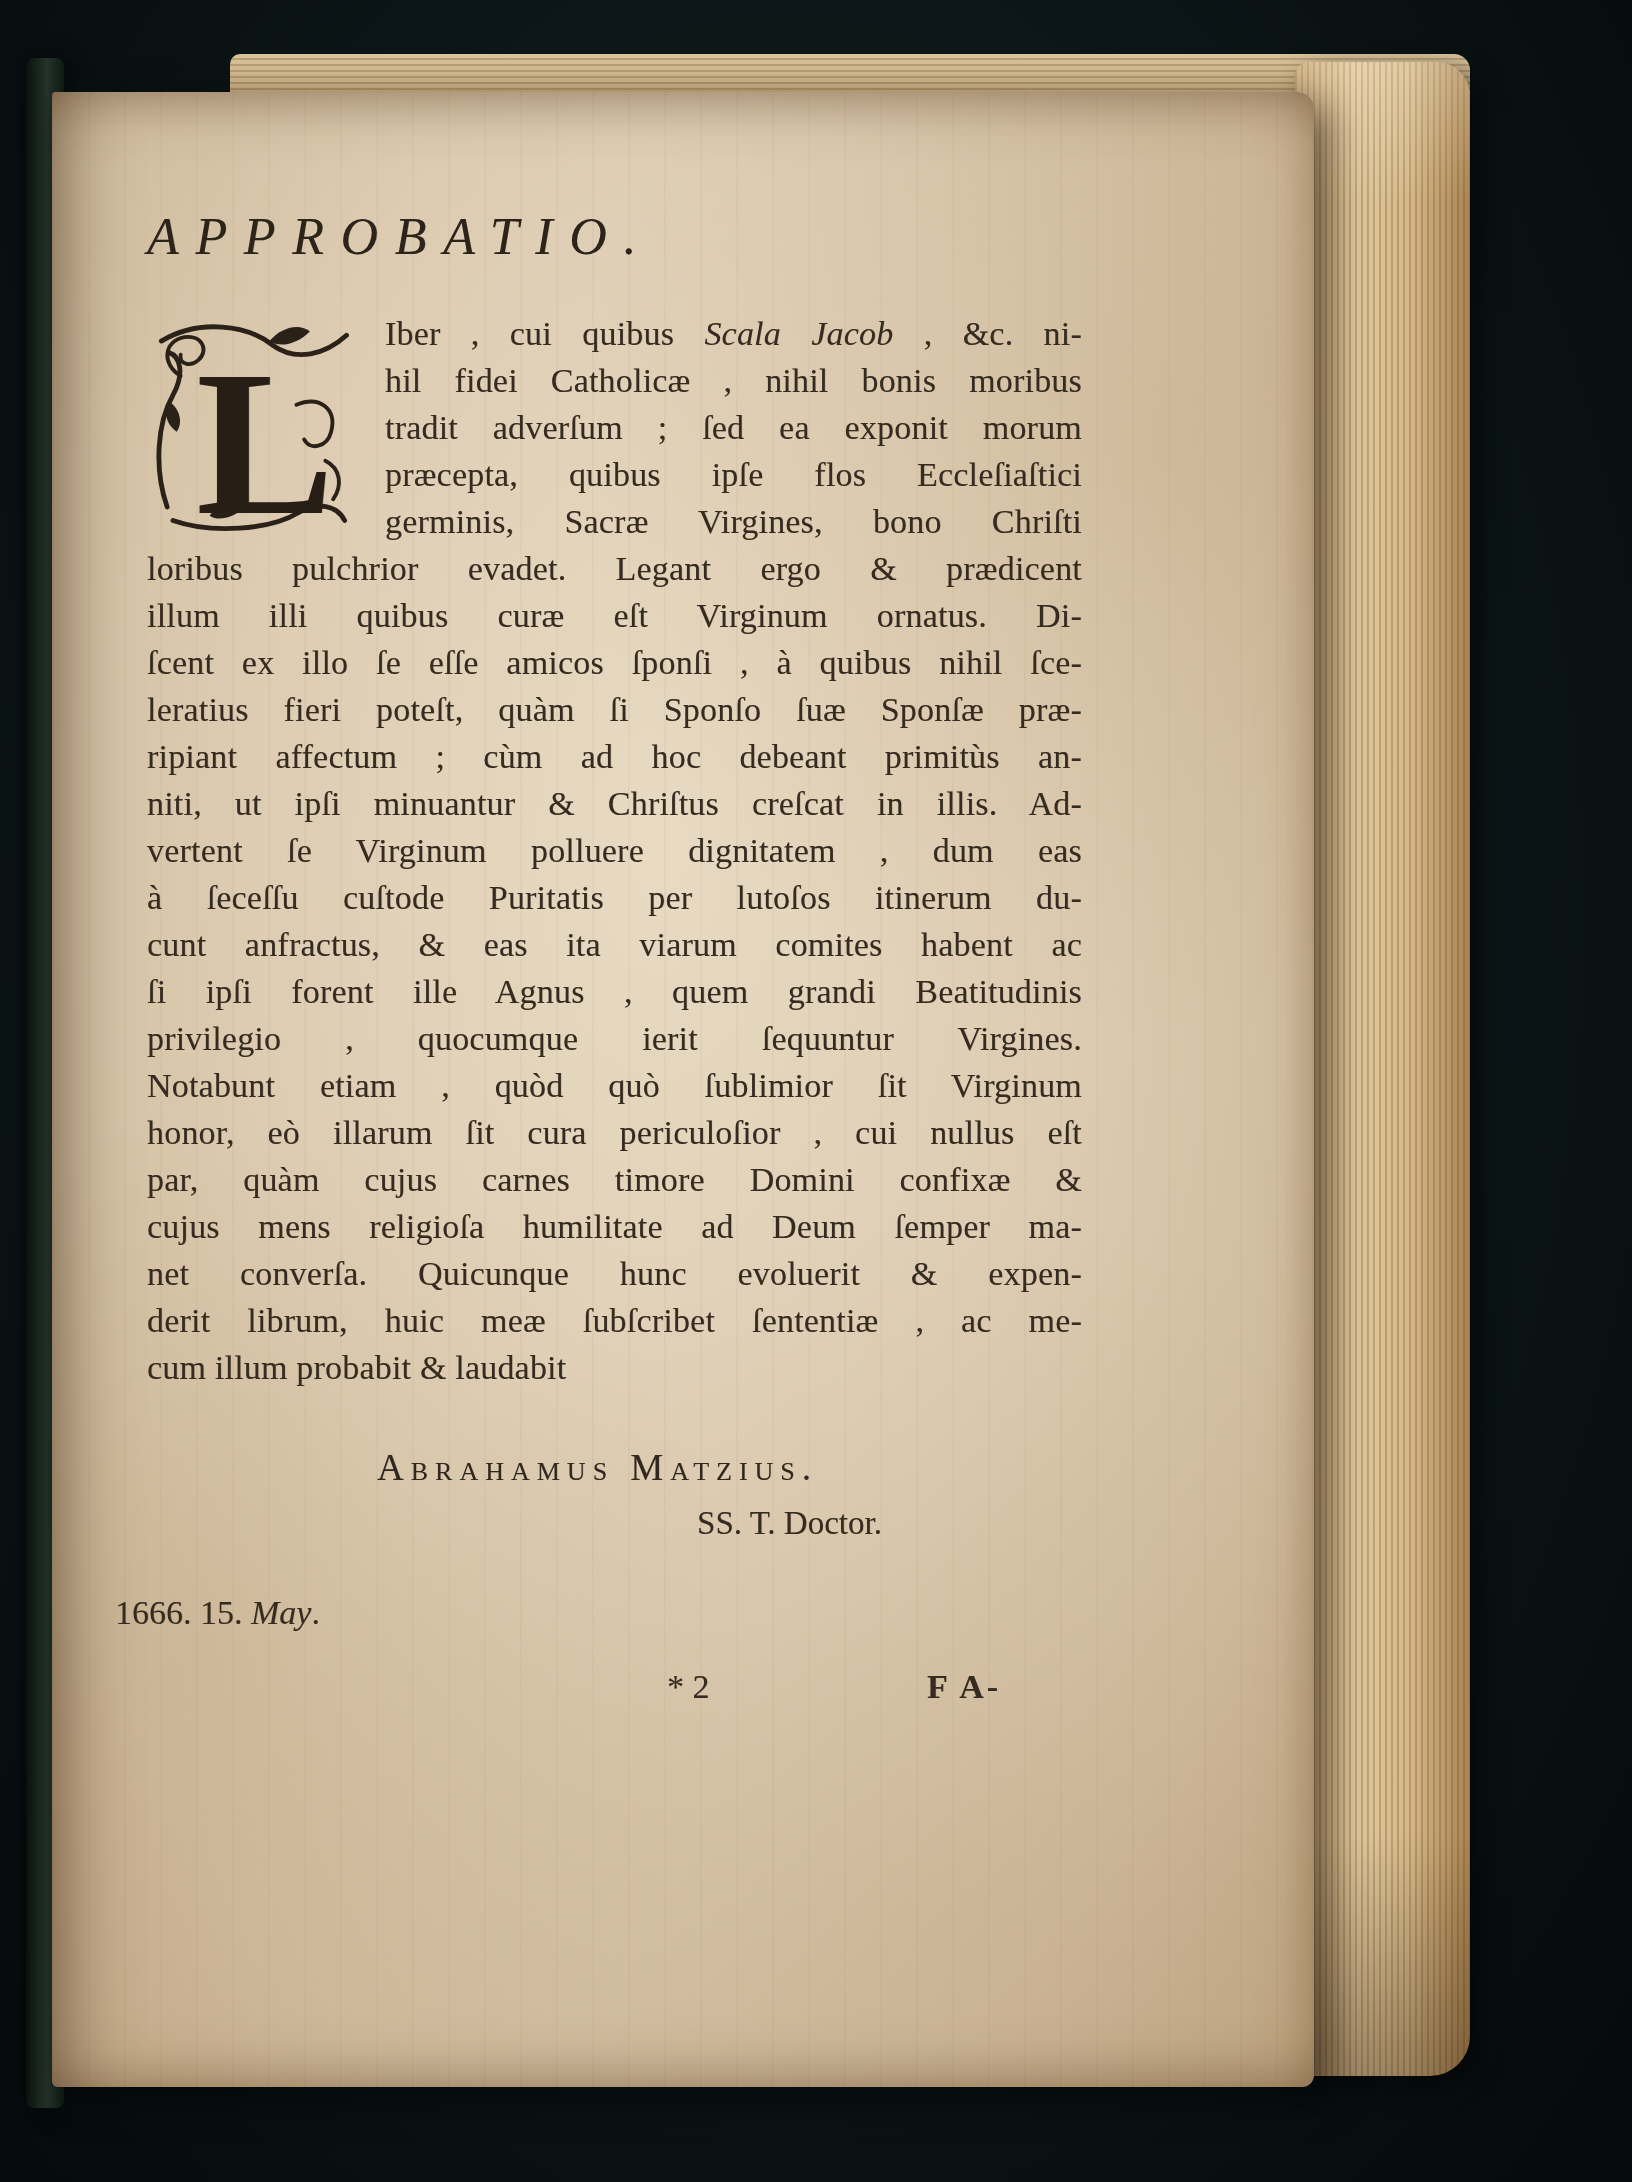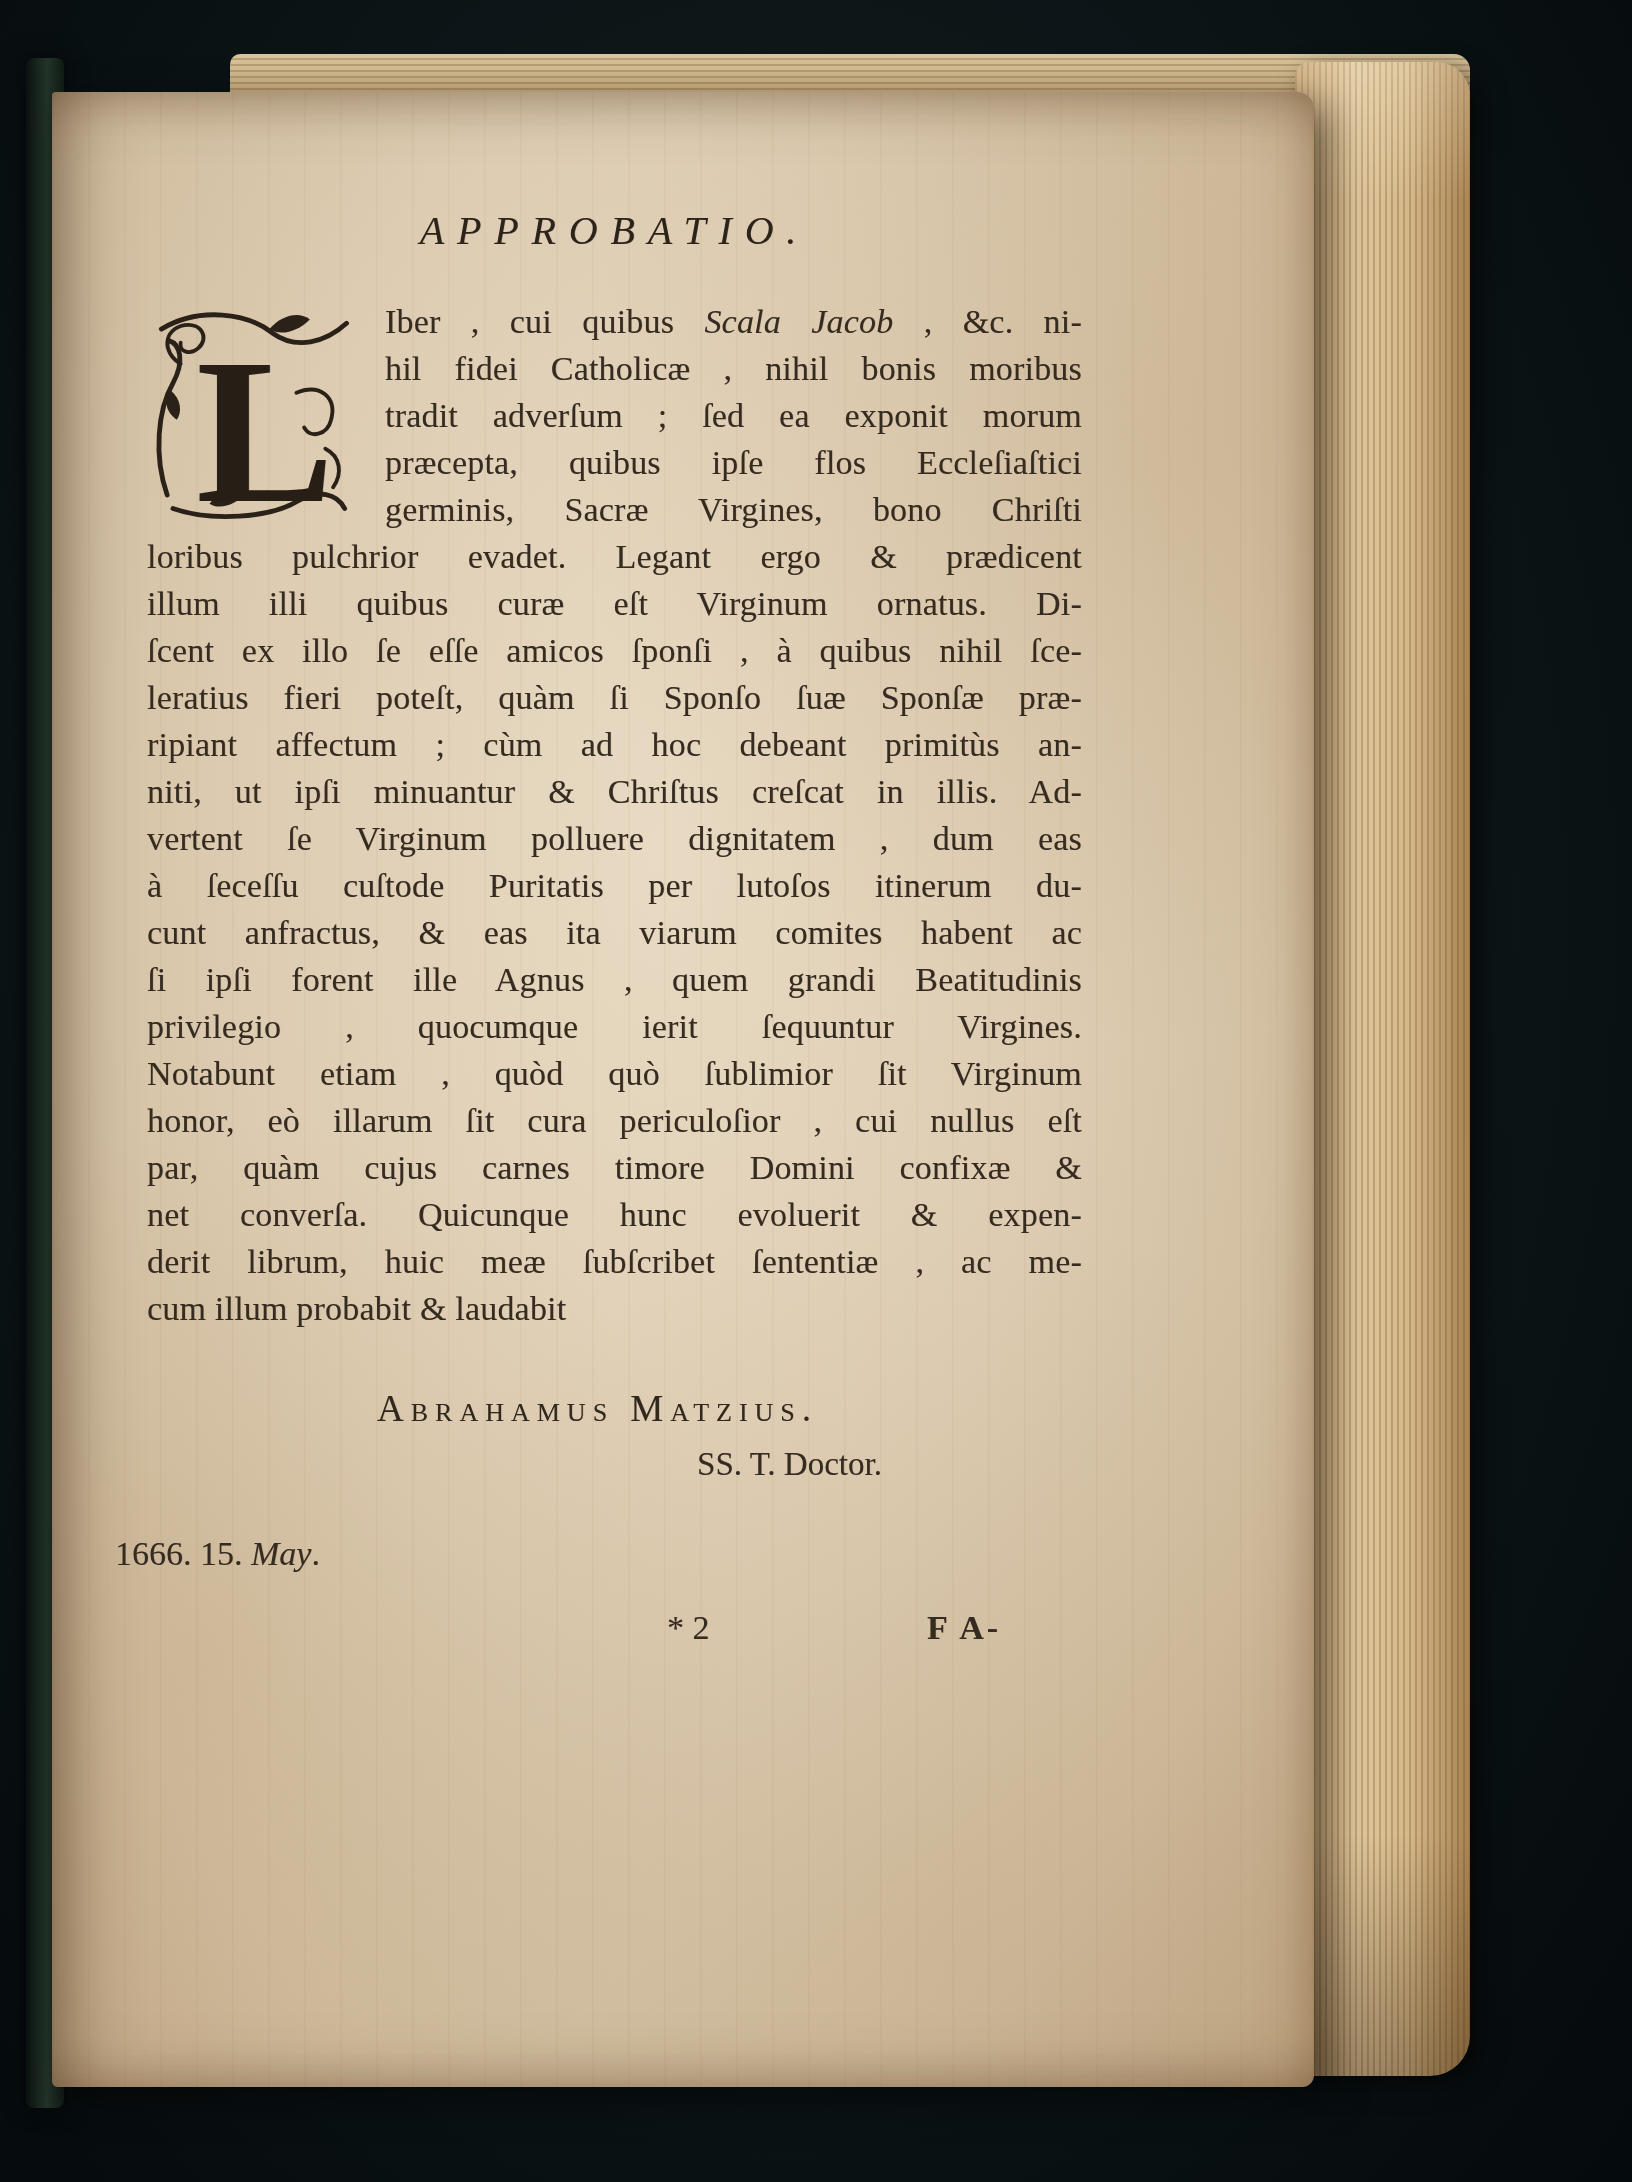--- a/index.html
+++ b/index.html
@@ -73,25 +73,25 @@
   }
   .content {
     position: absolute;
     left: 95px; top: 115px;
     width: 935px;
     color: #352b20;
     text-shadow: 0.4px 0.4px 0 rgba(60,45,30,0.30);
   }
   .title {
     margin: 0 0 44px 0;
-    font-size: 40px;
+    font-size: 52px;
     font-weight: normal;
     font-style: italic;
     letter-spacing: 0.32em;
-    text-align: center;
+    text-align: left;
     color: #2c241b;
   }
   .body-text {
     font-size: 34px;
     line-height: 47px;
     letter-spacing: 0.2px;
   }
   .drop-cap {
     float: left;
     width: 212px;
@@ -179,20 +179,21 @@
             <div class="text-line"><span>ripiant affectum ;  cùm ad hoc debeant primitùs an-</span></div>
             <div class="text-line"><span>niti, ut ipſi minuantur &amp; Chriſtus creſcat in illis. Ad-</span></div>
             <div class="text-line"><span>vertent ſe Virginum polluere dignitatem , dum eas</span></div>
             <div class="text-line"><span>à ſeceſſu cuſtode Puritatis per lutoſos itinerum du-</span></div>
             <div class="text-line"><span>cunt anfractus, &amp; eas ita viarum comites habent ac</span></div>
             <div class="text-line"><span>ſi ipſi forent ille Agnus ,  quem grandi Beatitudinis</span></div>
             <div class="text-line"><span>privilegio , quocumque ierit ſequuntur Virgines.</span></div>
             <div class="text-line"><span>Notabunt etiam , quòd quò ſublimior ſit Virginum</span></div>
             <div class="text-line"><span>honor, eò illarum ſit cura periculoſior , cui nullus eſt</span></div>
             <div class="text-line"><span>par, quàm cujus carnes timore Domini confixæ &amp;</span></div>
+            <div class="text-line"><span>cujus mens religioſa humilitate ad Deum ſemper ma-</span></div>
             <div class="text-line"><span>net converſa.  Quicunque hunc evoluerit &amp; expen-</span></div>
             <div class="text-line"><span>derit librum, huic meæ ſubſcribet ſententiæ , ac me-</span></div>
             <div class="text-line"><span>cum illum probabit &amp; laudabit</span></div>
           </div>
       </div>
 
       <div class="signature">Abrahamus Matzius.</div>
       <div class="sig-title">SS. T. Doctor.</div>
       <div class="date"><span>1666. 15. </span><span class="it">May</span><span>.</span></div>
 

